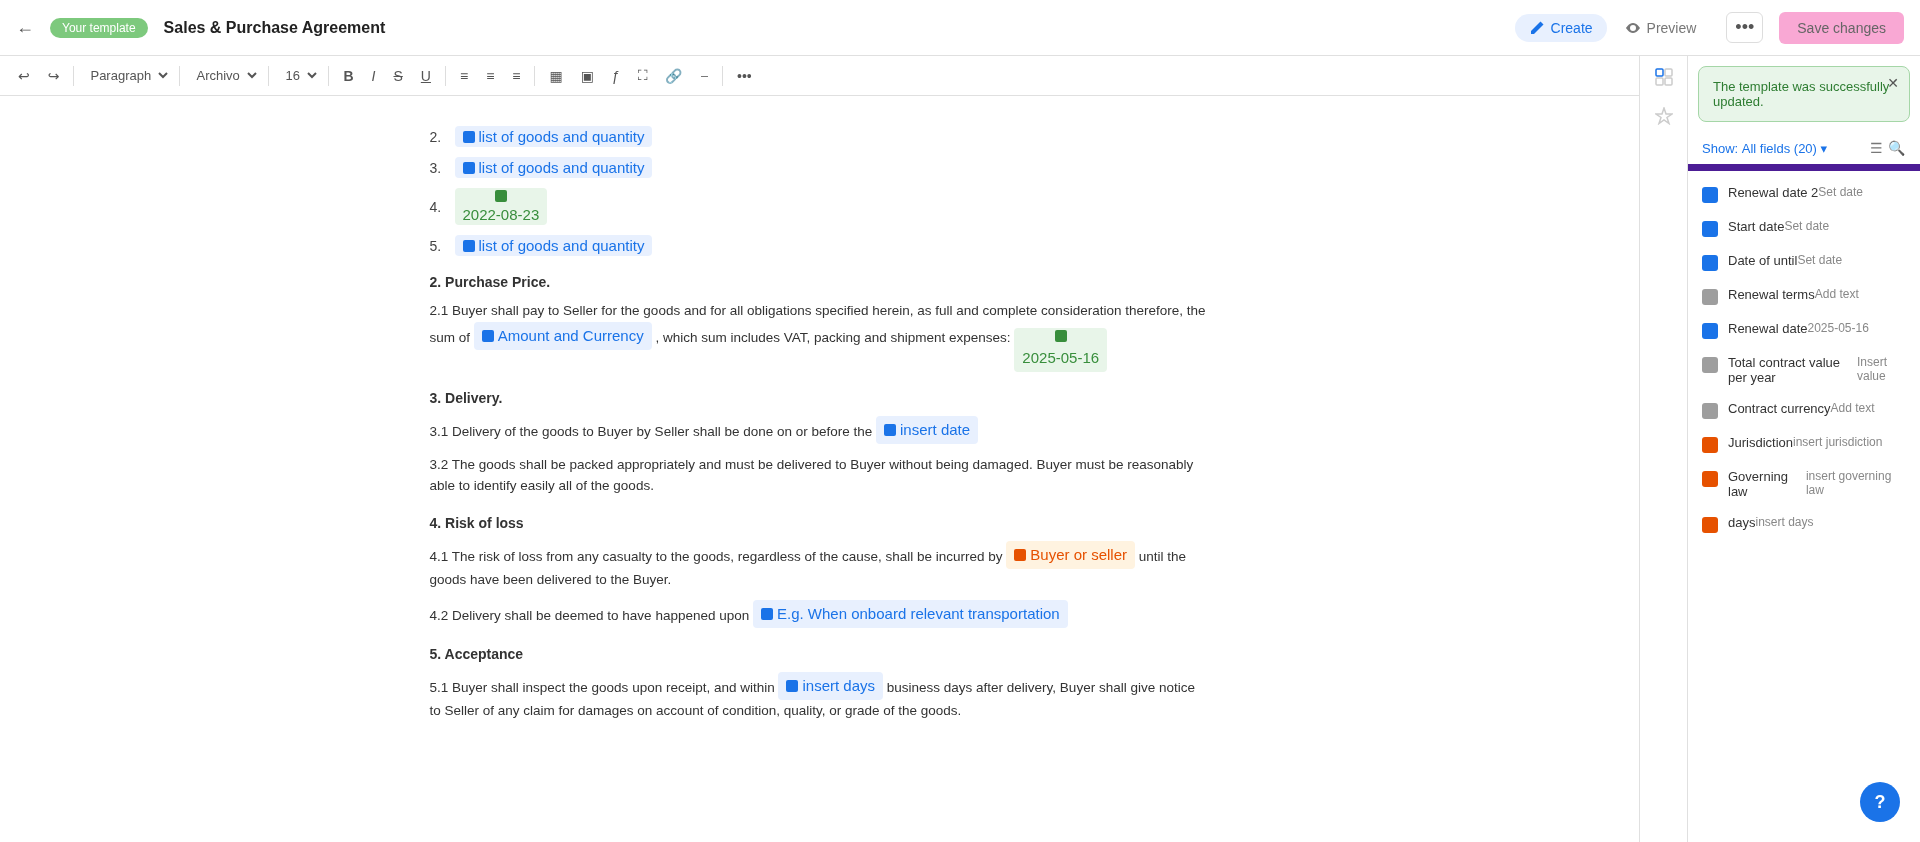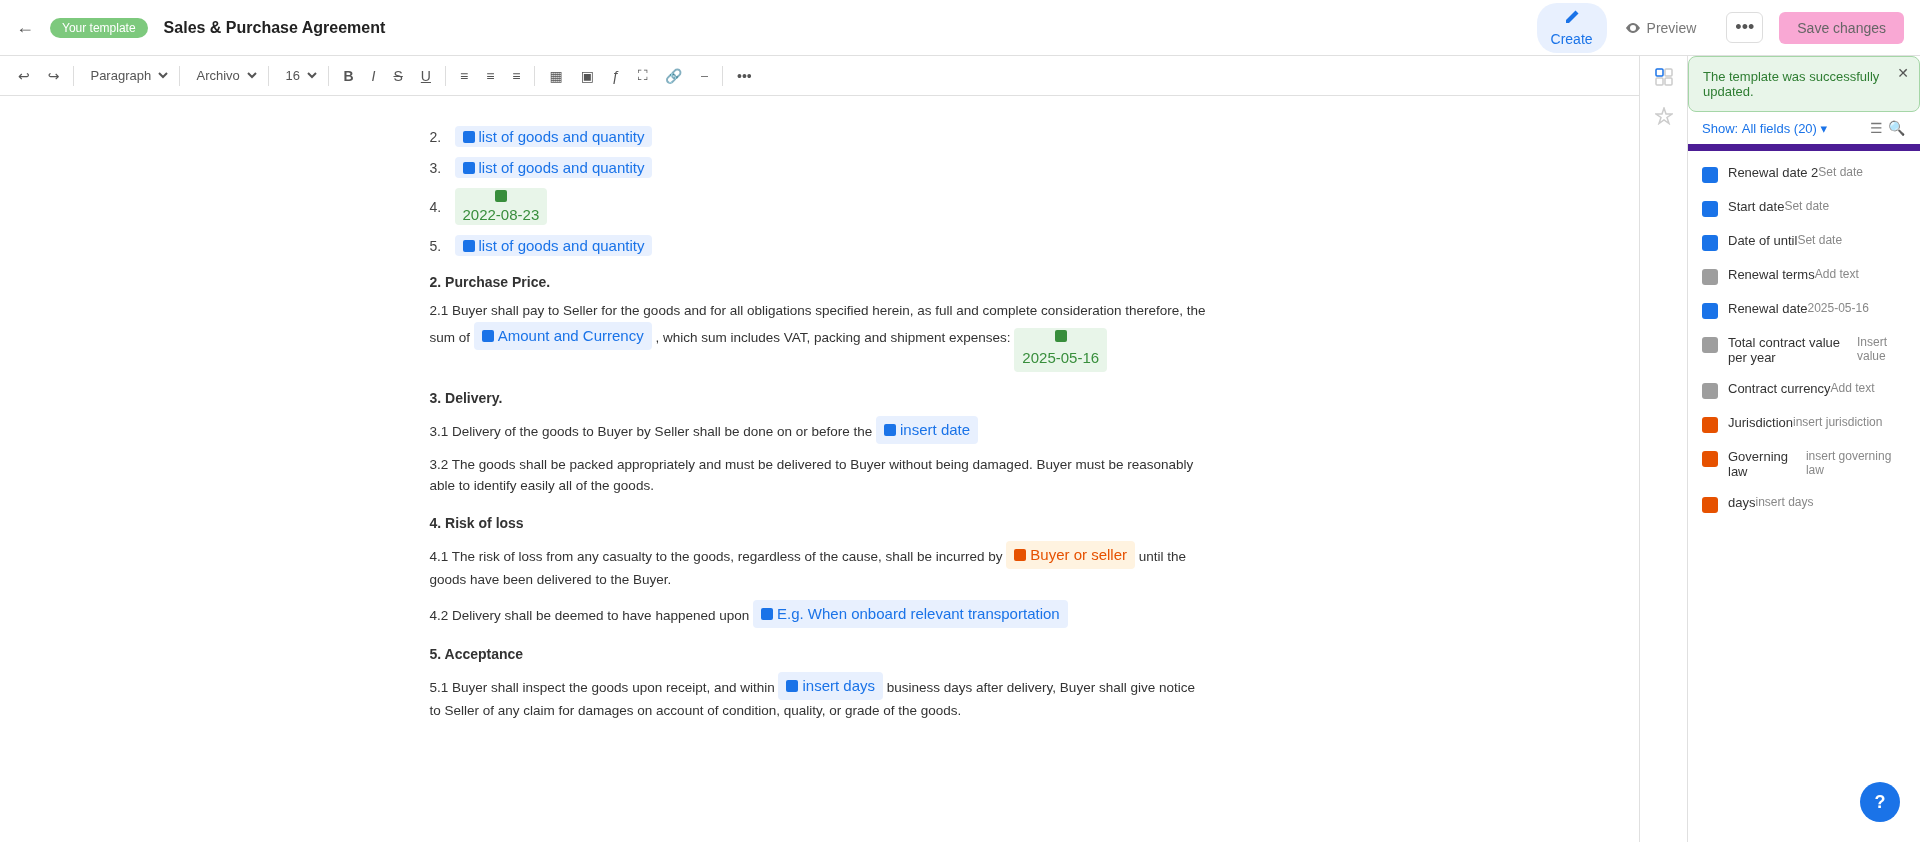--- a/index.html
+++ b/index.html
@@ -17,21 +17,21 @@
       padding: 3px 12px; font-size: 12px; font-weight: 500;
     }
     .doc-title { font-size: 16px; font-weight: 600; color: #222; margin-right: auto; }
     .tab-group { display: flex; align-items: center; gap: 4px; }
     .tab-btn {
       display: flex; align-items: center; gap: 6px;
       padding: 6px 14px; border-radius: 20px; border: none;
       cursor: pointer; font-size: 14px; font-weight: 500;
       background: none; color: #777;
     }
-    .tab-btn.active { background: #e8f0fe; color: #1a73e8; flex-direction: column; }
+    .tab-btn.active { background: #e8f0fe; color: #1a73e8; }
     .tab-btn svg { width: 16px; height: 16px; }
     .more-btn { background: none; border: 1px solid #ddd; border-radius: 6px; padding: 4px 8px; cursor: pointer; font-size: 18px; color: #555; }
     .save-btn {
       background: #f9a8d4; color: #666; border: none;
       border-radius: 6px; padding: 8px 18px; font-size: 14px;
       font-weight: 500; cursor: pointer;
     }
 
     
     .main { display: flex; flex: 1; overflow: hidden; }
@@ -95,21 +95,21 @@
       display: flex; flex-direction: column; align-items: center;
       padding: 12px 0; gap: 16px; border-right: 1px solid #e0e0e0;
       width: 48px; flex-shrink: 0;
     }
     .panel-icon-btn { background: none; border: none; cursor: pointer; font-size: 18px; color: #777; }
 
     .panel-content { flex: 1; display: flex; flex-direction: column; overflow: hidden; }
 
     
     .toast {
-      border-radius: 8px; padding: 12px 14px;
+      margin: 10px; border-radius: 8px; padding: 12px 14px;
       background: #e8f5e9; border: 1px solid #a5d6a7;
       position: relative;
     }
     .toast-text { font-size: 13px; color: #2e7d32; font-weight: 500; }
     .toast-close {
       position: absolute; top: 8px; right: 10px;
       background: none; border: none; cursor: pointer; color: #555; font-size: 14px;
     }
 
     

